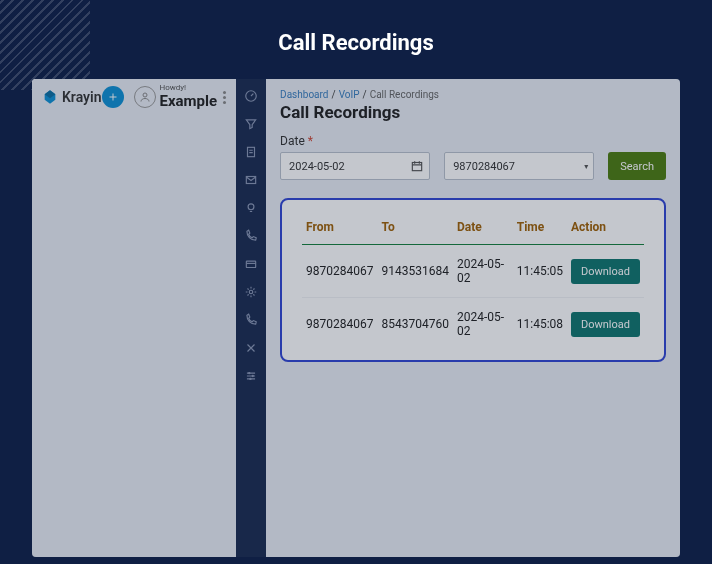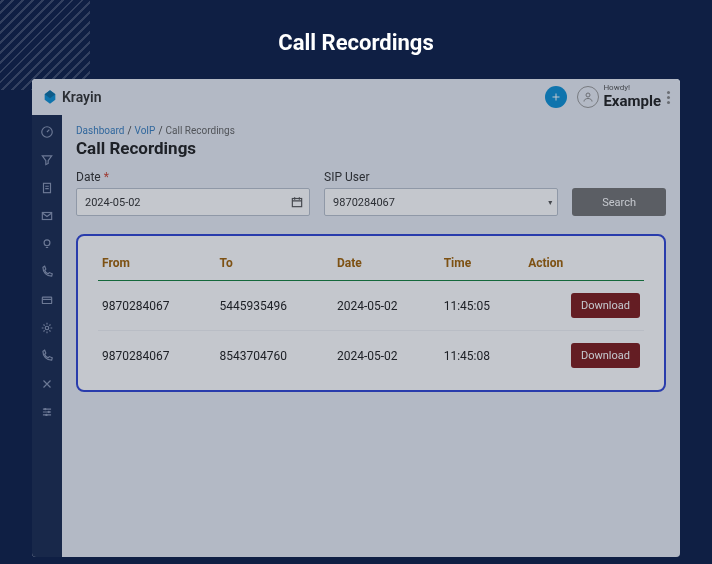--- a/index.html
+++ b/index.html
@@ -3,21 +3,21 @@
 <meta charset="utf-8">
 <style>
 * { margin: 0; padding: 0; box-sizing: border-box; font-family: -apple-system, BlinkMacSystemFont, "Segoe UI", Roboto, Arial, sans-serif; }
 body { background: #0f1f44; width: 712px; height: 564px; overflow: hidden; position: relative; }
 
 .bg-lines { position: absolute; top: 0; left: 0; width: 80px; height: 120px; opacity: 0.15; }
 .bg-lines::before { content: ""; position: absolute; left: -30px; top: -30px; width: 120px; height: 120px; background: repeating-linear-gradient(-45deg, transparent 0 5px, #fff 5px 7px); }
 
 .page-title { color: #fff; font-size: 22px; font-weight: 700; text-align: center; padding: 30px 0 24px; }
 
-.app-frame { margin: 0 32px; background: #e9edf4; border-radius: 4px; height: 478px; position: relative; display: flex; flex-direction: column; overflow: hidden; }
+.app-frame { margin: 0 32px; background: #e9edf4; border-radius: 4px; height: 478px; position: relative; display: flex; flex-direction: row; overflow: hidden; }
 
 .topbar { height: 36px; display: flex; align-items: center; padding: 0 10px; background: #e9edf4; }
 .logo { display: flex; align-items: center; gap: 4px; font-size: 14px; font-weight: 600; color: #333; }
 .logo-mark { width: 16px; height: 16px; }
 .spacer { flex: 1; }
 .add-btn { width: 22px; height: 22px; border-radius: 50%; background: #0e90d4; color: #fff; display: flex; align-items: center; justify-content: center; font-size: 15px; margin-right: 10px; }
 .avatar { width: 22px; height: 22px; border: 1px solid #999; border-radius: 50%; display: flex; align-items: center; justify-content: center; margin-right: 4px; }
 .greeting { font-size: 8px; line-height: 1.1; color: #555; margin-right: 6px; }
 .greeting .name { font-weight: 700; color: #222; font-size: 15px; }
 .kebab { color: #666; display:flex; flex-direction:column; gap:2px; }
@@ -34,30 +34,30 @@
 .page-h1 { font-size: 17px; color: #222; margin-top: 2px; margin-bottom: 12px; }
 
 .filters { display: flex; gap: 14px; align-items: flex-end; }
 .field { flex: 1; }
 .field-label { font-size: 12px; color: #333; display: block; margin-bottom: 4px; }
 .field-label .req { color: #c43; }
 .input-wrap { position: relative; }
 .input { width: 100%; height: 28px; border: 1px solid #b8c0cc; background: #fff; padding: 0 8px; font-size: 11px; color: #333; border-radius: 2px; }
 .cal-icon { position: absolute; right: 6px; top: 50%; transform: translateY(-50%); color: #555; }
 .select-caret { position: absolute; right: 6px; top: 50%; transform: translateY(-50%); color: #555; font-size: 8px; }
-.search-btn { height: 28px; background: #737373; color: #fff; border: none; padding: 0 30px; font-size: 11px; border-radius: 3px; }
+.search-btn { height: 28px; background: #4d7c0f; color: #fff; border: none; padding: 0 12px; font-size: 11px; border-radius: 3px; }
 
 .table-wrap { margin-top: 18px; border: 2px solid #3146d3; border-radius: 8px; background: #fff; padding: 14px 20px 10px; }
 table { width: 100%; border-collapse: collapse; font-size: 12px; }
 th { text-align: left; font-weight: 700; color: #a16207; padding: 6px 4px 10px; border-bottom: 1px solid #15803d; }
 th.action-h { text-align: left; padding-right: 6px; }
 td { padding: 12px 4px; color: #222; border-bottom: 1px solid #f0f2f5; }
 tr:last-child td { border-bottom: none; }
 td.action { text-align: right; }
-.download-btn { background: #7f1d1d; color: #fff; border: none; padding: 6px 10px; font-size: 11px; border-radius: 3px; }
+.download-btn { background: #0f766e; color: #fff; border: none; padding: 6px 10px; font-size: 11px; border-radius: 3px; }
 
 .overlay { position: absolute; inset: 0; background: rgba(20,30,55,0.25); pointer-events: none; }
 </style>
 </head>
 <body>
 
 <div class="bg-lines"></div>
 
 <div class="page-title">Call Recordings</div>
 
@@ -173,21 +173,20 @@
           <label class="field-label"><span>Date</span> <span class="req">*</span></label>
           <div class="input-wrap">
             <input class="input" value="2024-05-02" style="">
             <svg class="cal-icon" width="14" height="14" viewBox="0 0 24 24">
                 <rect x="4" y="6" width="16" height="14" fill="none" stroke="#555" stroke-width="2"></rect>
                 <path d="M4 10h16M8 4v4M16 4v4" stroke="#555" stroke-width="2"></path>
               </svg>
           </div>
         </div>
         <div class="field">
-          <label class="field-label">SIP User</label>
           <div class="input-wrap">
             <input class="input" value="9870284067" style="">
             <span class="select-caret">▾</span>
           </div>
         </div>
         <button class="search-btn">Search</button>
       </div>
 
       <div class="table-wrap">
         <table>
@@ -196,21 +195,21 @@
               <th>From</th>
               <th>To</th>
               <th>Date</th>
               <th>Time</th>
               <th class="action-h">Action</th>
             </tr>
           </thead>
           <tbody>
             <tr>
               <td>9870284067</td>
-              <td>5445935496</td>
+              <td>9143531684</td>
               <td>2024-05-02</td>
               <td>11:45:05</td>
               <td class="action"><button class="download-btn">Download</button></td>
             </tr>
             <tr>
               <td>9870284067</td>
               <td>8543704760</td>
               <td>2024-05-02</td>
               <td>11:45:08</td>
               <td class="action"><button class="download-btn">Download</button></td>

